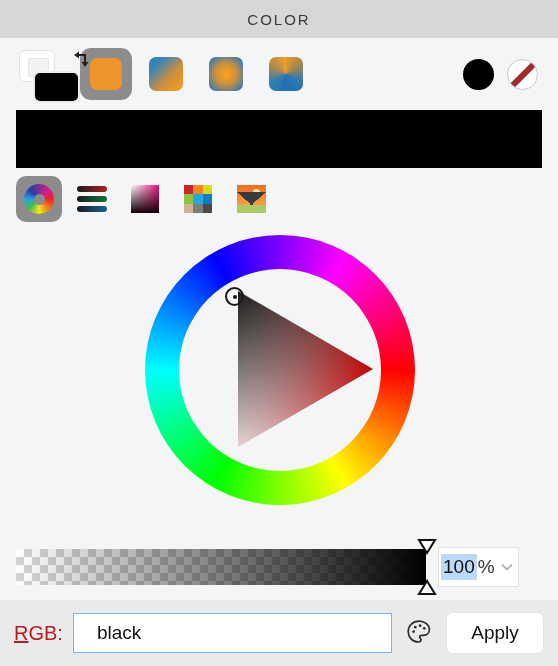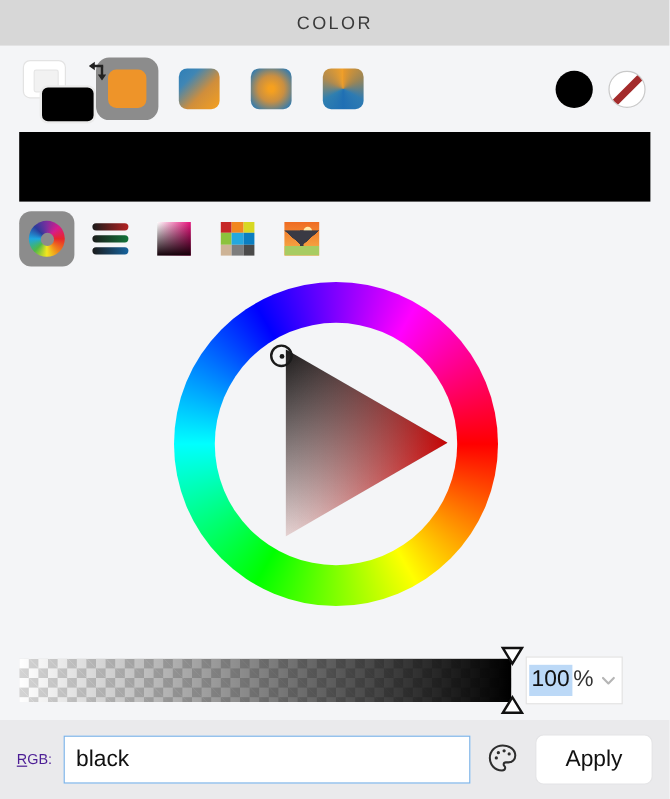--- a/index.html
+++ b/index.html
@@ -331,33 +331,33 @@
   .bottombar {
     flex: 0 0 auto;
     height: 66px;
     background: #eaeaec;
     display: flex;
     align-items: center;
     padding: 0 14px;
     gap: 10px;
   }
   .rgb-label {
-    font-size: 12px;
-    color: #4c1d95;
+    font-size: 20px;
+    color: #b91c1c;
     flex: 0 0 auto;
   }
   .rgb-label u { text-decoration: underline; }
   .rgb-input {
     flex: 1 1 auto;
     height: 40px;
     background: #ffffff;
     border: 1px solid #7cb3e8;
     font-size: 19px;
     color: #111;
-    padding: 0 9px;
+    padding: 0 23px;
     font-family: "Liberation Sans", sans-serif;
     outline: none;
     min-width: 0;
   }
   .palette-btn {
     width: 34px; height: 34px;
     background: transparent; border: none; padding: 0; cursor: pointer;
     display: flex; align-items: center; justify-content: center;
     flex: 0 0 auto;
   }

